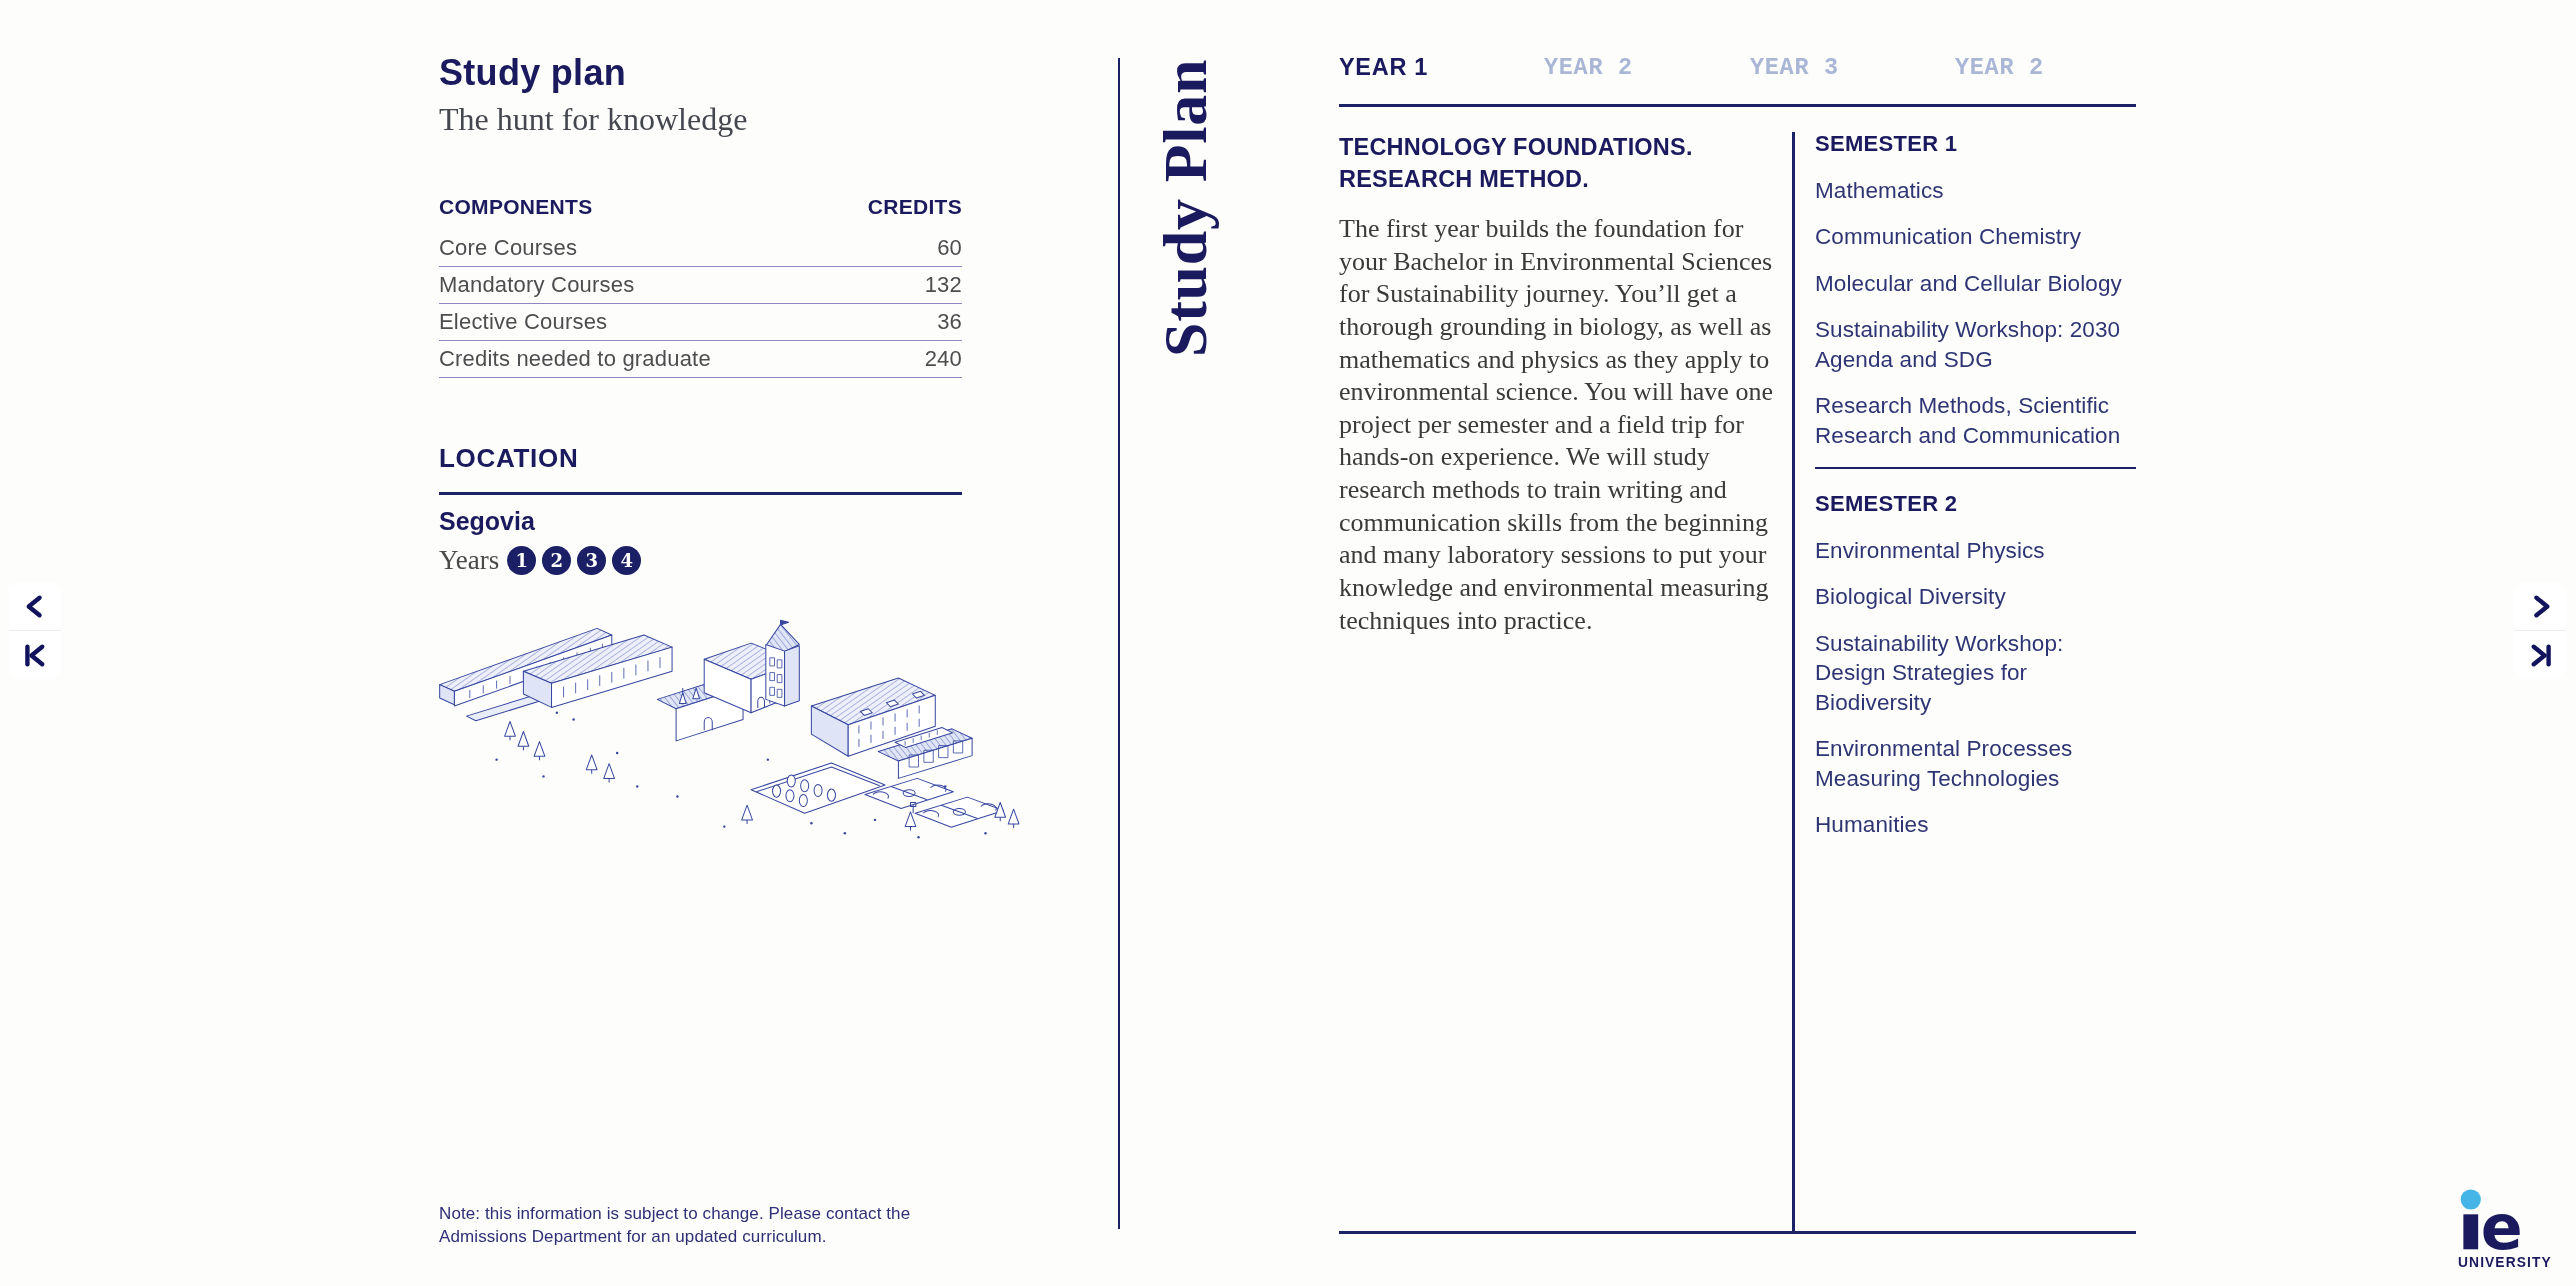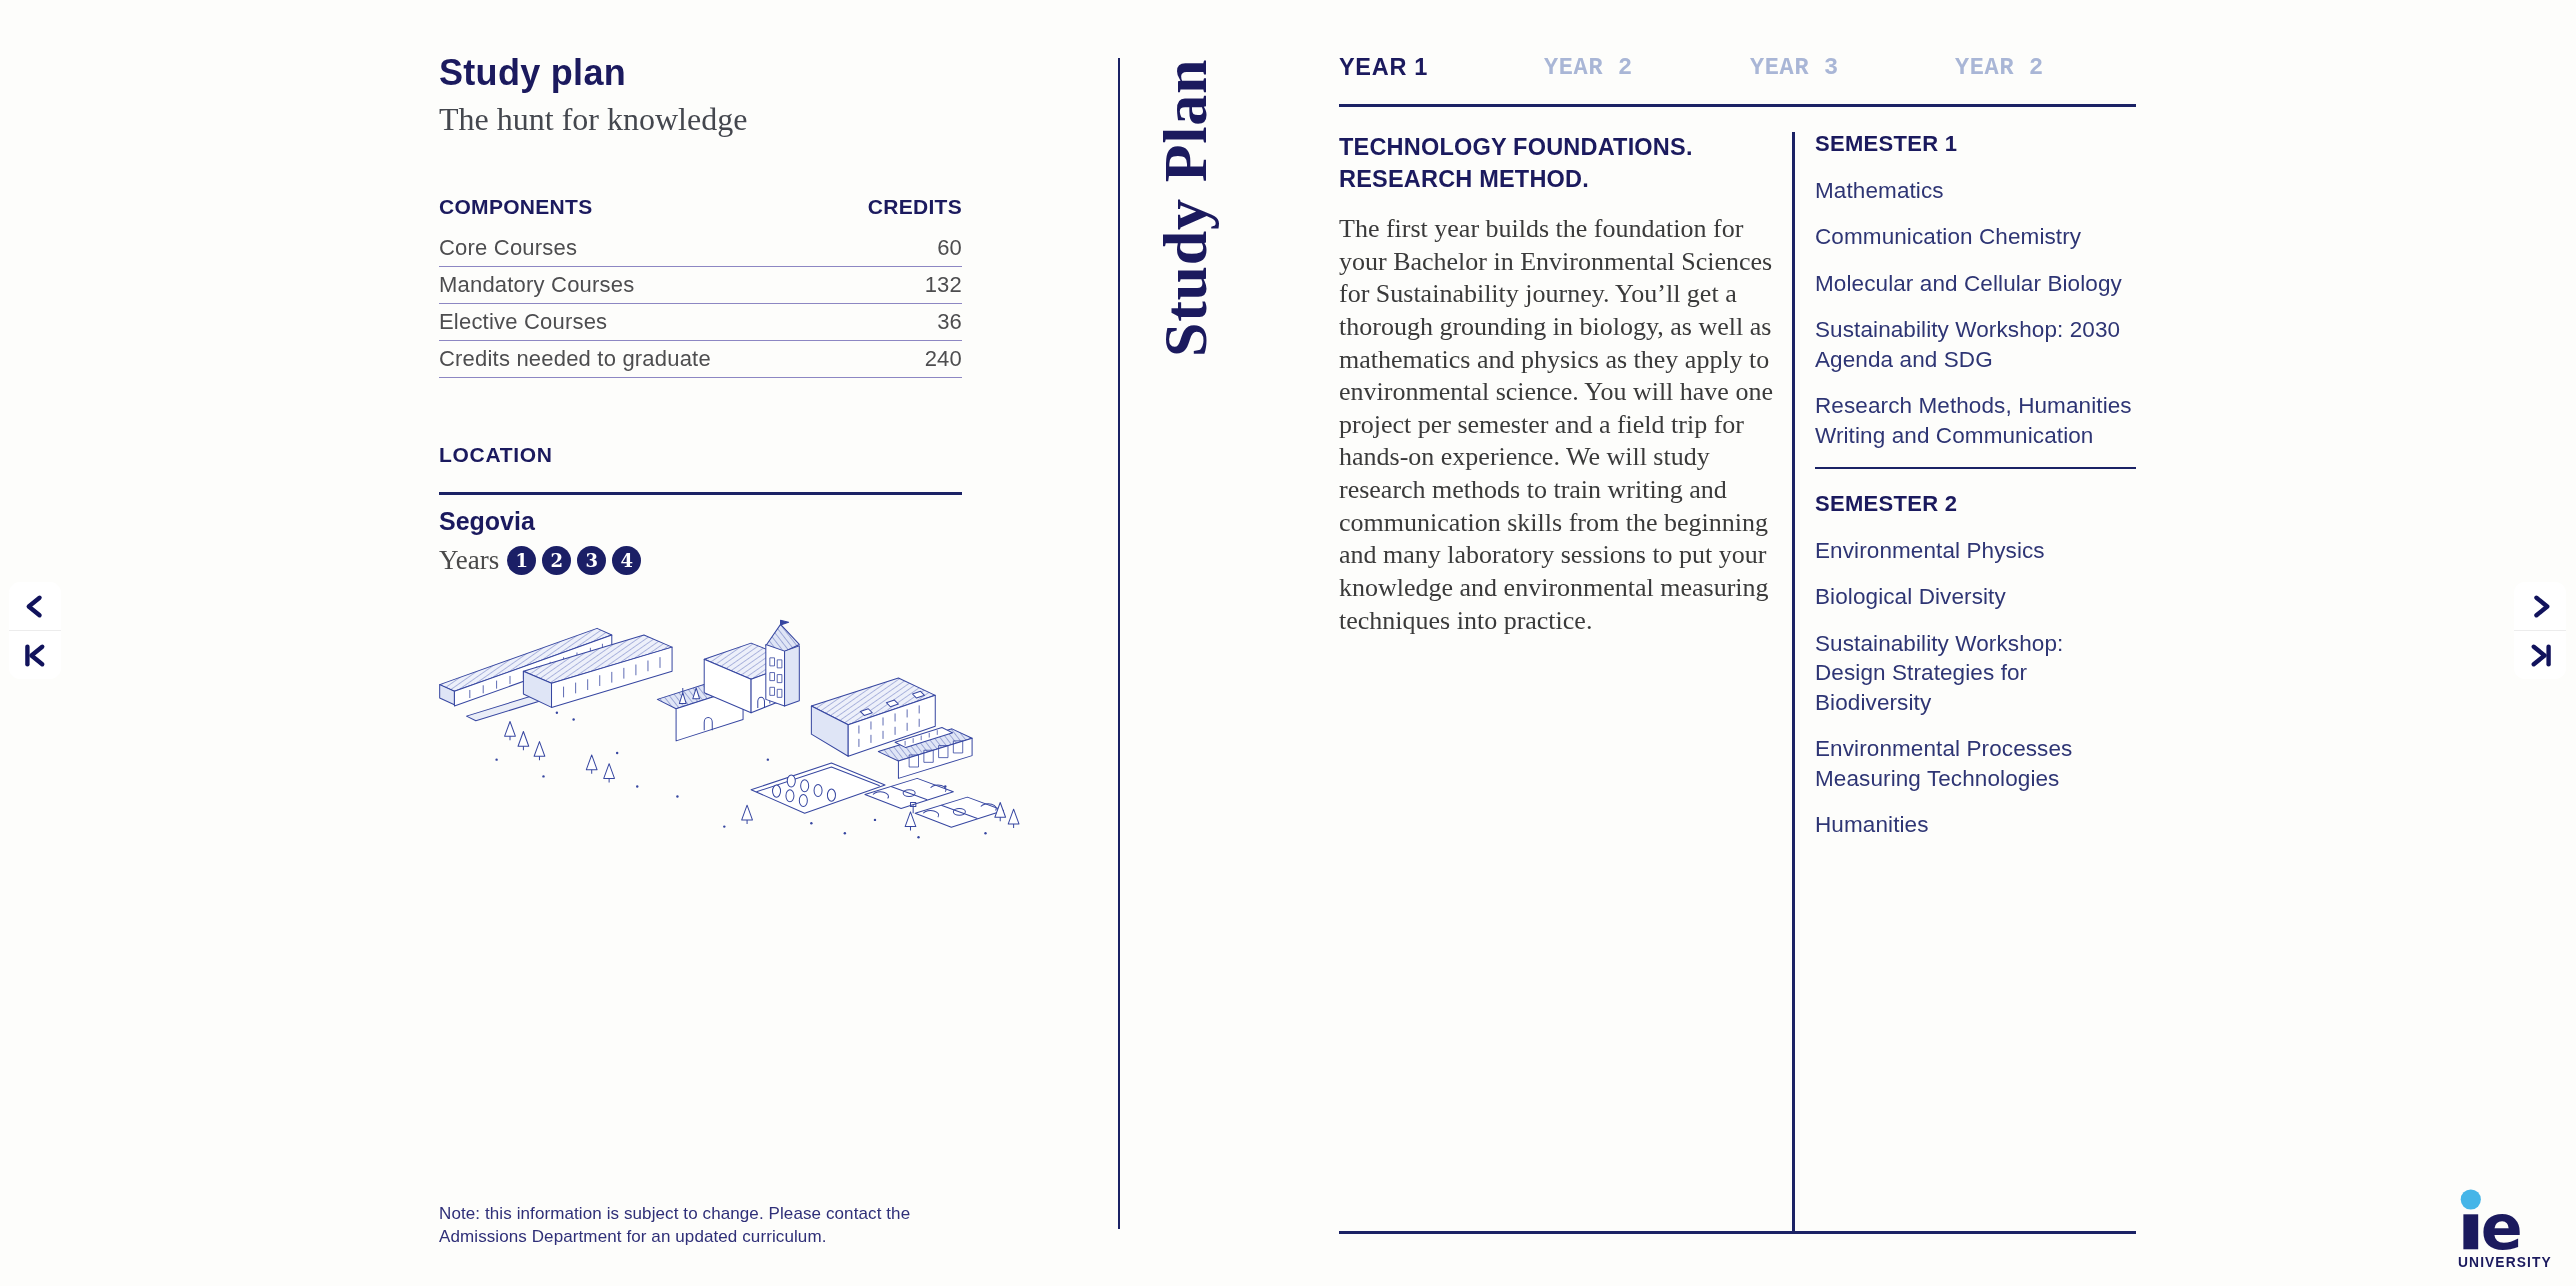--- a/index.html
+++ b/index.html
@@ -11,21 +11,21 @@
            color:#1b1a5e; letter-spacing:0.3px; }
   .subtitle { position:absolute; left:439px; top:101px; font-family:"Liberation Serif", serif;
               font-size:32px; color:#44474e; }
 
   .components-table { position:absolute; left:439px; top:195px; width:523px; }
   .thead { display:flex; justify-content:space-between; font-size:21px; font-weight:bold;
            color:#1b1a5e; letter-spacing:0.3px; padding-bottom:10.7px; }
   .trow { display:flex; justify-content:space-between; font-size:22px; color:#4d4d4f;
           letter-spacing:0.2px; padding:5.4px 0 4.7px; border-bottom:1.3px solid #8d87c3; }
 
-  .location-heading { position:absolute; left:439px; top:443px; font-size:21px; font-weight:bold;
+  .location-heading { position:absolute; left:439px; top:443px; font-size:26px; font-weight:bold;
                       color:#1b1a5e; letter-spacing:0.7px; }
   .location-rule { position:absolute; left:439px; top:492px; width:523px; height:3.4px; background:#1b2265; }
   .campus-name { position:absolute; left:439px; top:507px; font-size:25px; font-weight:bold; color:#1b1a5e; }
   .years-row { position:absolute; left:439px; top:545px; display:flex; align-items:center; }
   .years-label { font-family:"Liberation Serif", serif; font-size:27px; color:#4a4a4a; margin-right:8px; }
   .year-circle { width:29px; height:29px; border-radius:50%; background:#1b1f66; color:#fff;
                  font-family:"DejaVu Serif", serif; font-weight:bold; font-size:18px;
                  display:flex; align-items:center; justify-content:center; margin-right:6px; }
 
   .illustration { position:absolute; left:436px; top:619px; width:590px; height:221px; }
@@ -321,21 +321,21 @@
   <div class="article-para">The first year builds the foundation for your Bachelor in Environmental Sciences for Sustainability journey. You’ll get a thorough grounding in biology, as well as mathematics and physics as they apply to environmental science. You will have one project per semester and a field trip for hands-on experience. We will study research methods to train writing and communication skills from the beginning and many laboratory sessions to put your knowledge and environmental measuring techniques into practice.</div>
 
   <div class="col-divider"></div>
 
   <div class="semester-col">
     <div class="sem-heading">SEMESTER 1</div>
     <div class="course">Mathematics</div>
     <div class="course">Communication Chemistry</div>
     <div class="course">Molecular and Cellular Biology</div>
     <div class="course">Sustainability Workshop: 2030 Agenda and SDG</div>
-    <div class="course">Research Methods, Humanities Writing and Communication</div>
+    <div class="course">Research Methods, Scientific Research and Communication</div>
     <div class="sem-divider"></div>
     <div class="sem-heading">SEMESTER 2</div>
     <div class="course">Environmental Physics</div>
     <div class="course">Biological Diversity</div>
     <div class="course">Sustainability Workshop: Design Strategies for Biodiversity</div>
     <div class="course">Environmental Processes Measuring Technologies</div>
     <div class="course">Humanities</div>
   </div>
 
   <div class="bottom-line"></div>

